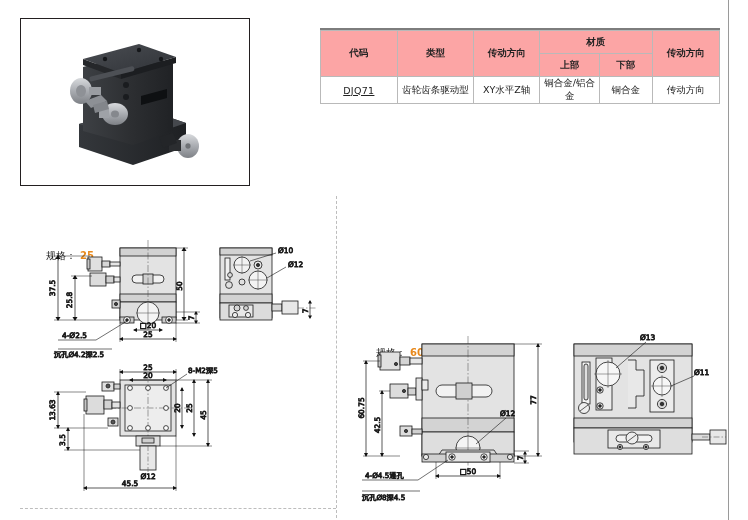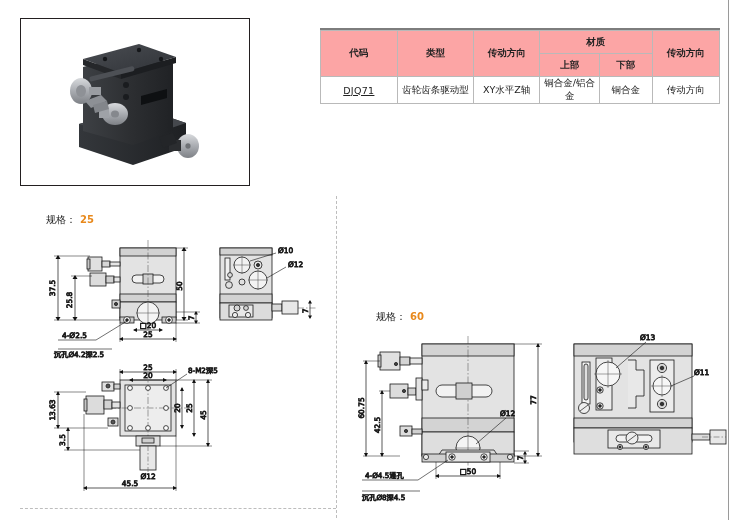--- a/index.html
+++ b/index.html
@@ -45,21 +45,21 @@
   .v-dash{
     position:absolute;left:336px;top:196px;width:0;height:322px;
     border-left:1px dashed #bdbdbd;
   }
   .h-dash{
     position:absolute;left:20px;top:508px;width:316px;height:0;
     border-top:1px dashed #bdbdbd;
   }
 
   
-  .spec-label{position:absolute;font-size:10px;color:#222;white-space:nowrap;}
+  .spec-label{position:absolute;font-size:10px;color:#222;white-space:nowrap;margin-top:36px;}
   .spec-label .num{color:#e8891c;font-weight:bold;padding-left:4px;}
   #spec25-label{left:46px;top:213px;}
   #spec60-label{left:376px;top:310px;}
 
   
   .draw{position:absolute;}
   #draw25{left:24px;top:232px;width:300px;height:260px;}
   #draw60{left:360px;top:330px;width:370px;height:180px;}
 
   svg{display:block;overflow:visible;}

